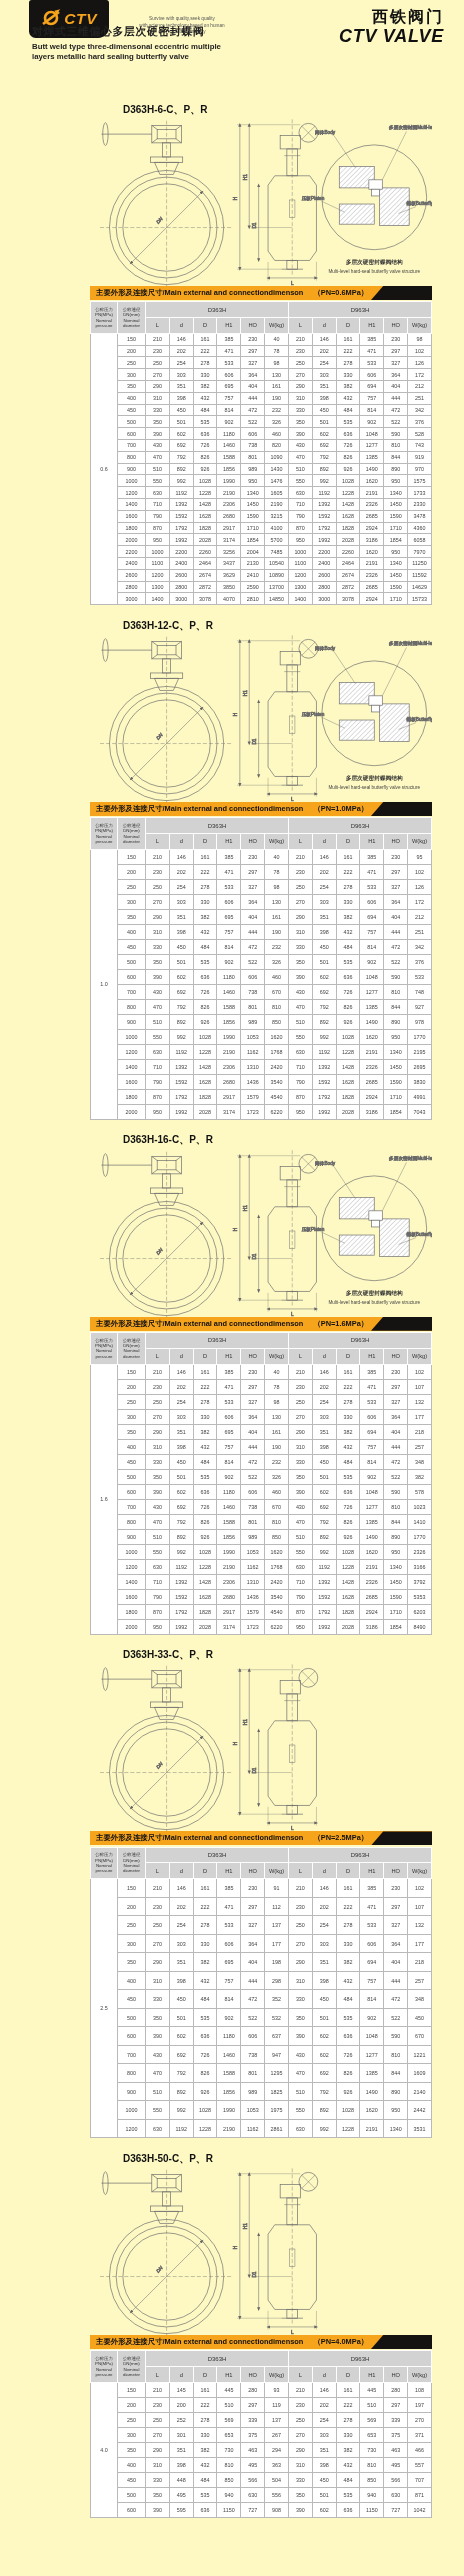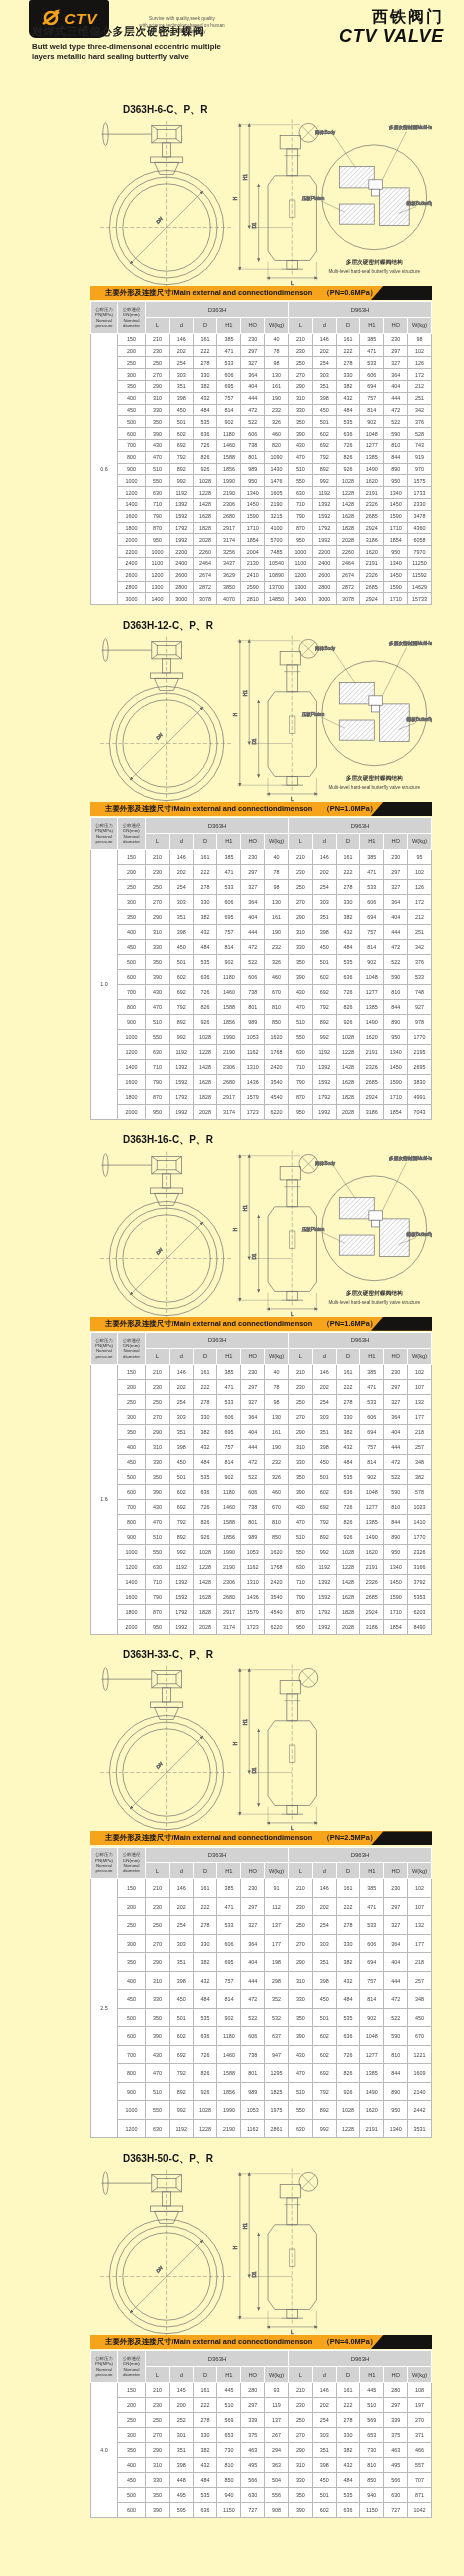--- a/index.html
+++ b/index.html
@@ -20,21 +20,21 @@
   .title-cn { font-size:10.8px; font-weight:bold; letter-spacing:0.7px; }
   .title-en { font-size:7.8px; font-weight:bold; line-height:1.25; margin-top:3px; }
 
   
   .model-section { margin:2.7px 0 13.5px 90px; width:342px; }
   .model-title { font-size:10px; font-weight:bold; margin:0 0 1.3px 0; color:#111;padding-left:33px; }
   .drawing { width:342px; }
   .drawing svg { display:block; }
 
   .band { position:relative; height:14px; background:#F7A41D; display:flex; align-items:center; }
-  .band-title { font-size:7.4px; font-weight:bold; color:#111; padding-left:15px; white-space:nowrap; }
+  .band-title { font-size:7.4px; font-weight:bold; color:#111; padding-left:6px; white-space:nowrap; }
   .band-pn { font-size:7.4px; font-weight:bold; color:#111; margin-left:10px; white-space:nowrap; }
   .band-black { position:absolute; right:0; top:0; height:100%; width:61px; background:#151311;
                 clip-path:polygon(20% 0, 100% 0, 100% 100%, 0% 100%); }
 
   table.dims { border-collapse:collapse; width:342px; table-layout:fixed; margin-top:1.3px;
                border-right:1.3px solid #4d4d4d; border-bottom:1.3px solid #4d4d4d;
                border-left:0.7px solid #bbb; border-top:0.7px solid #ccc; }
   table.dims th { background:#d2d2d2; border:0.7px solid #fdfdfd; font-weight:normal; color:#333; }
   .th-big { font-size:4.4px; line-height:1.2; white-space:pre-line; }
   .th-group { font-size:6px; height:12.8px; }

